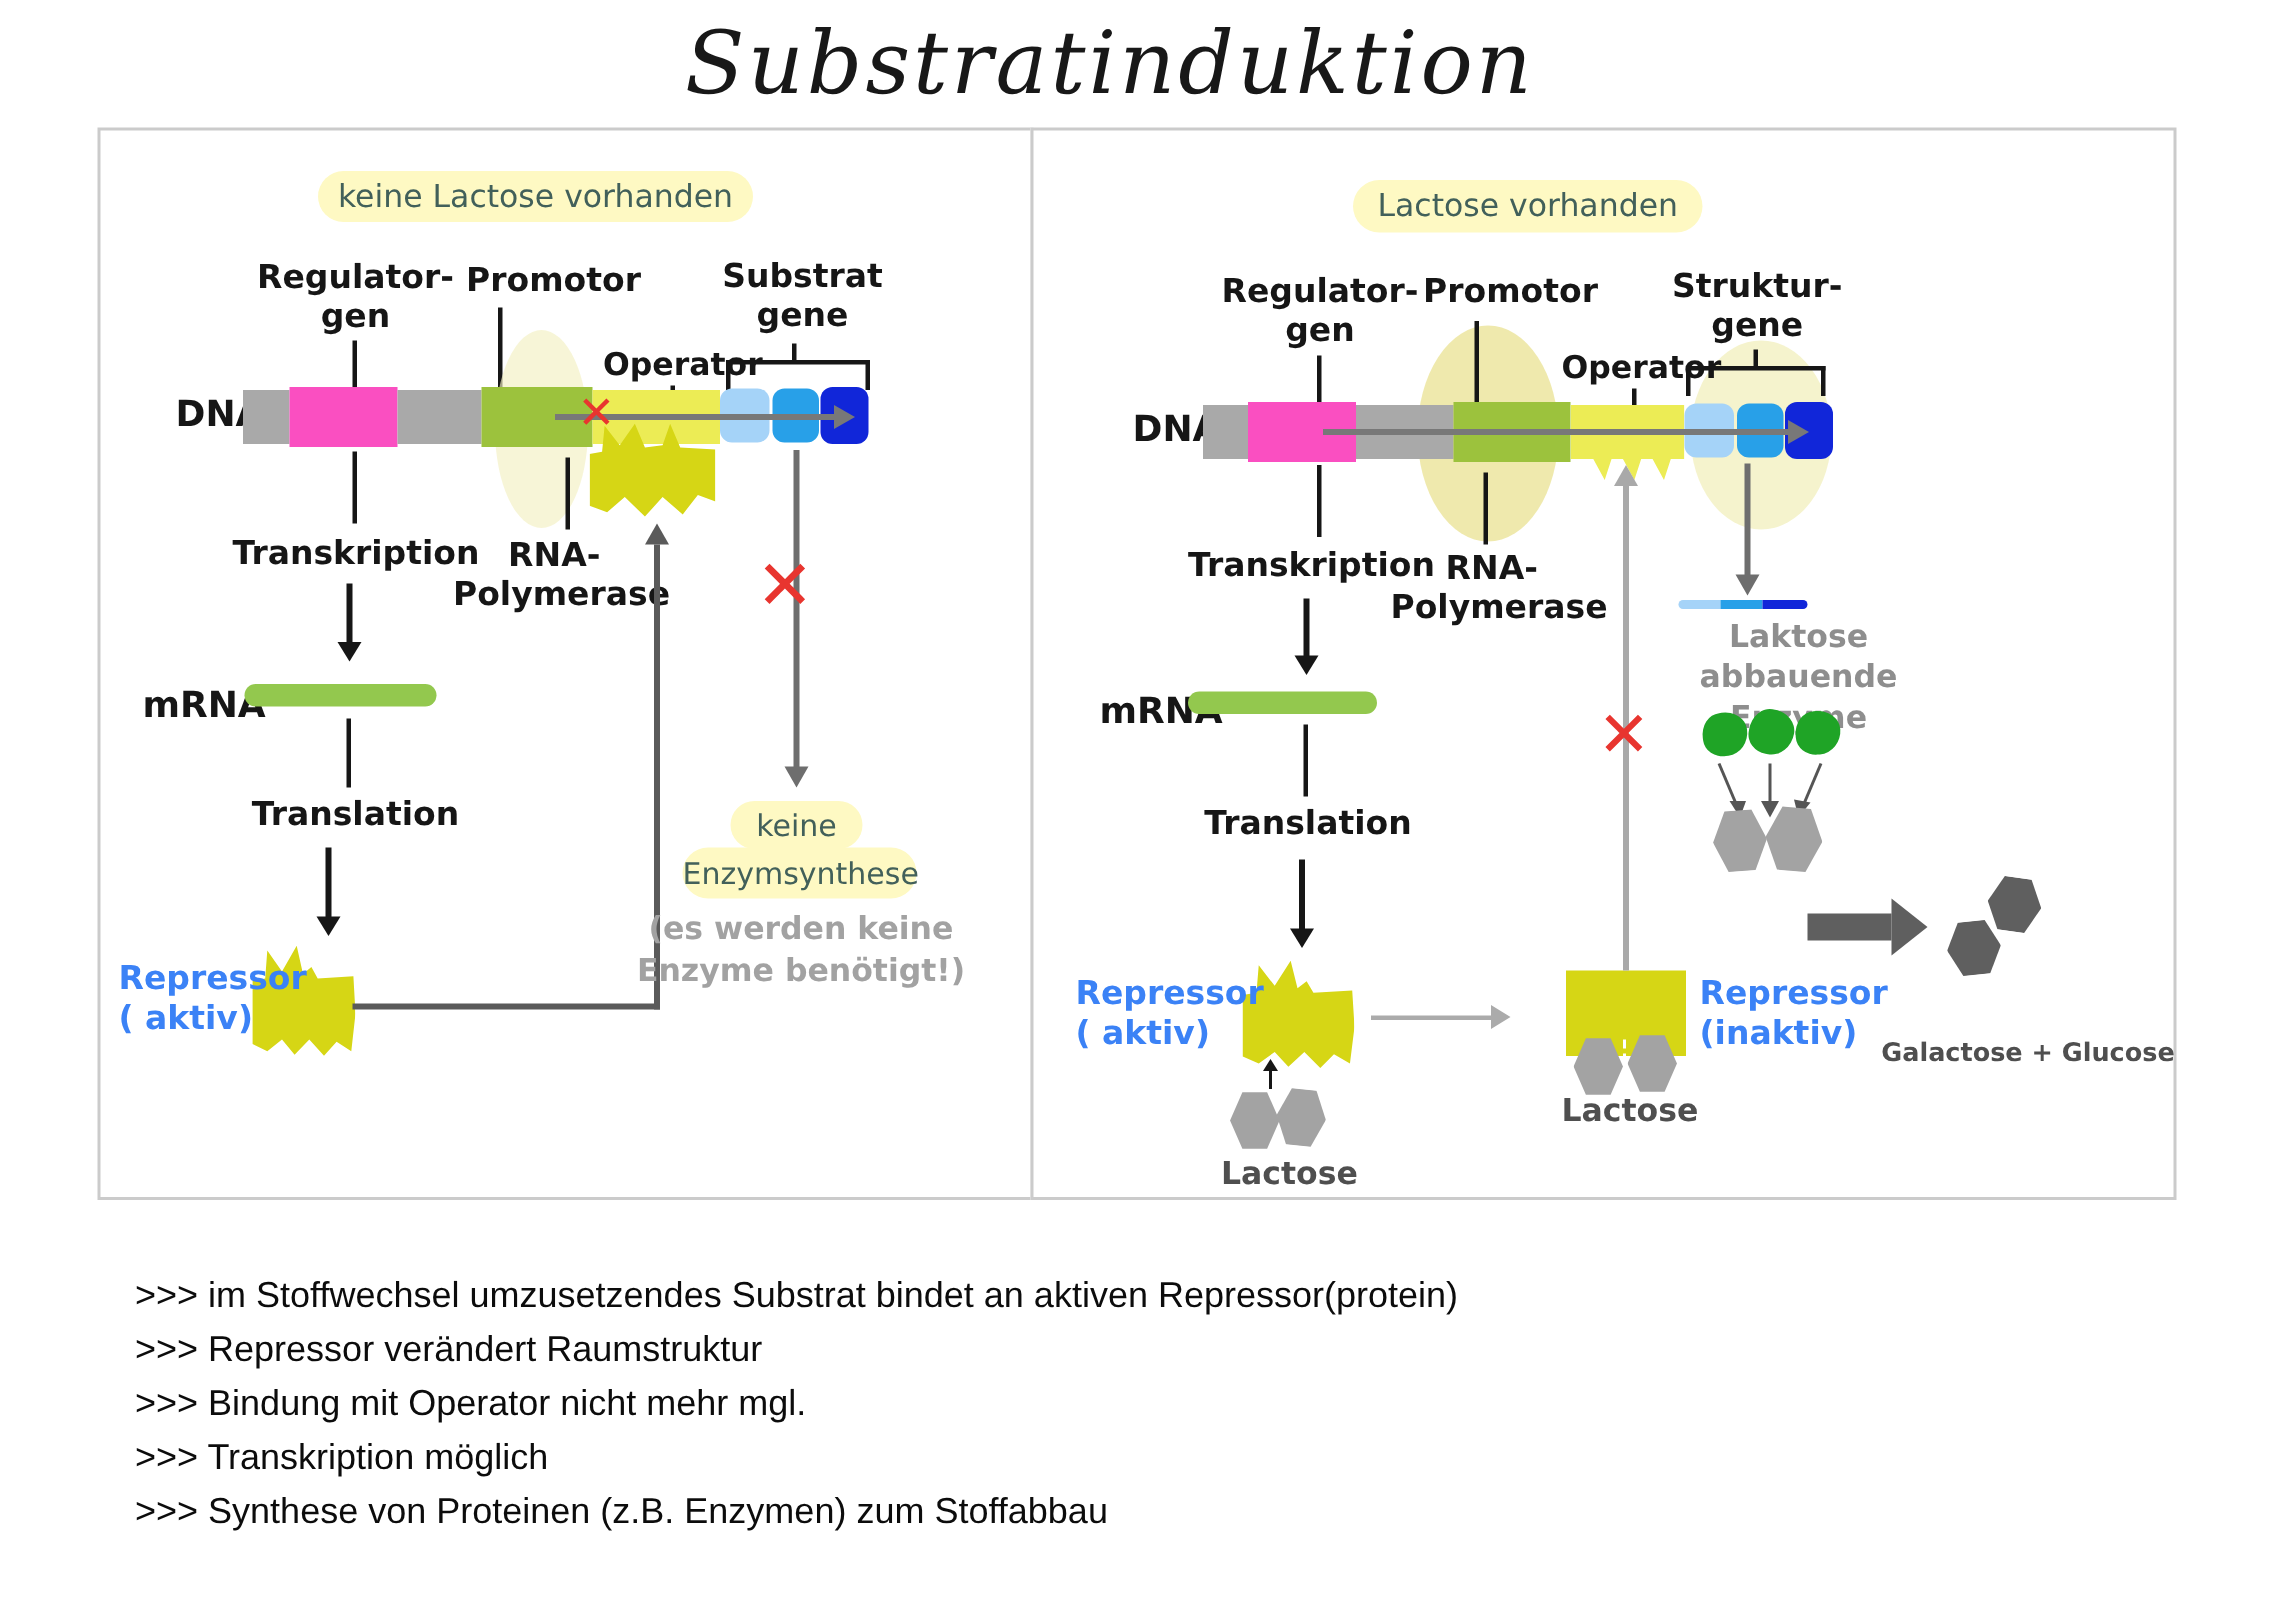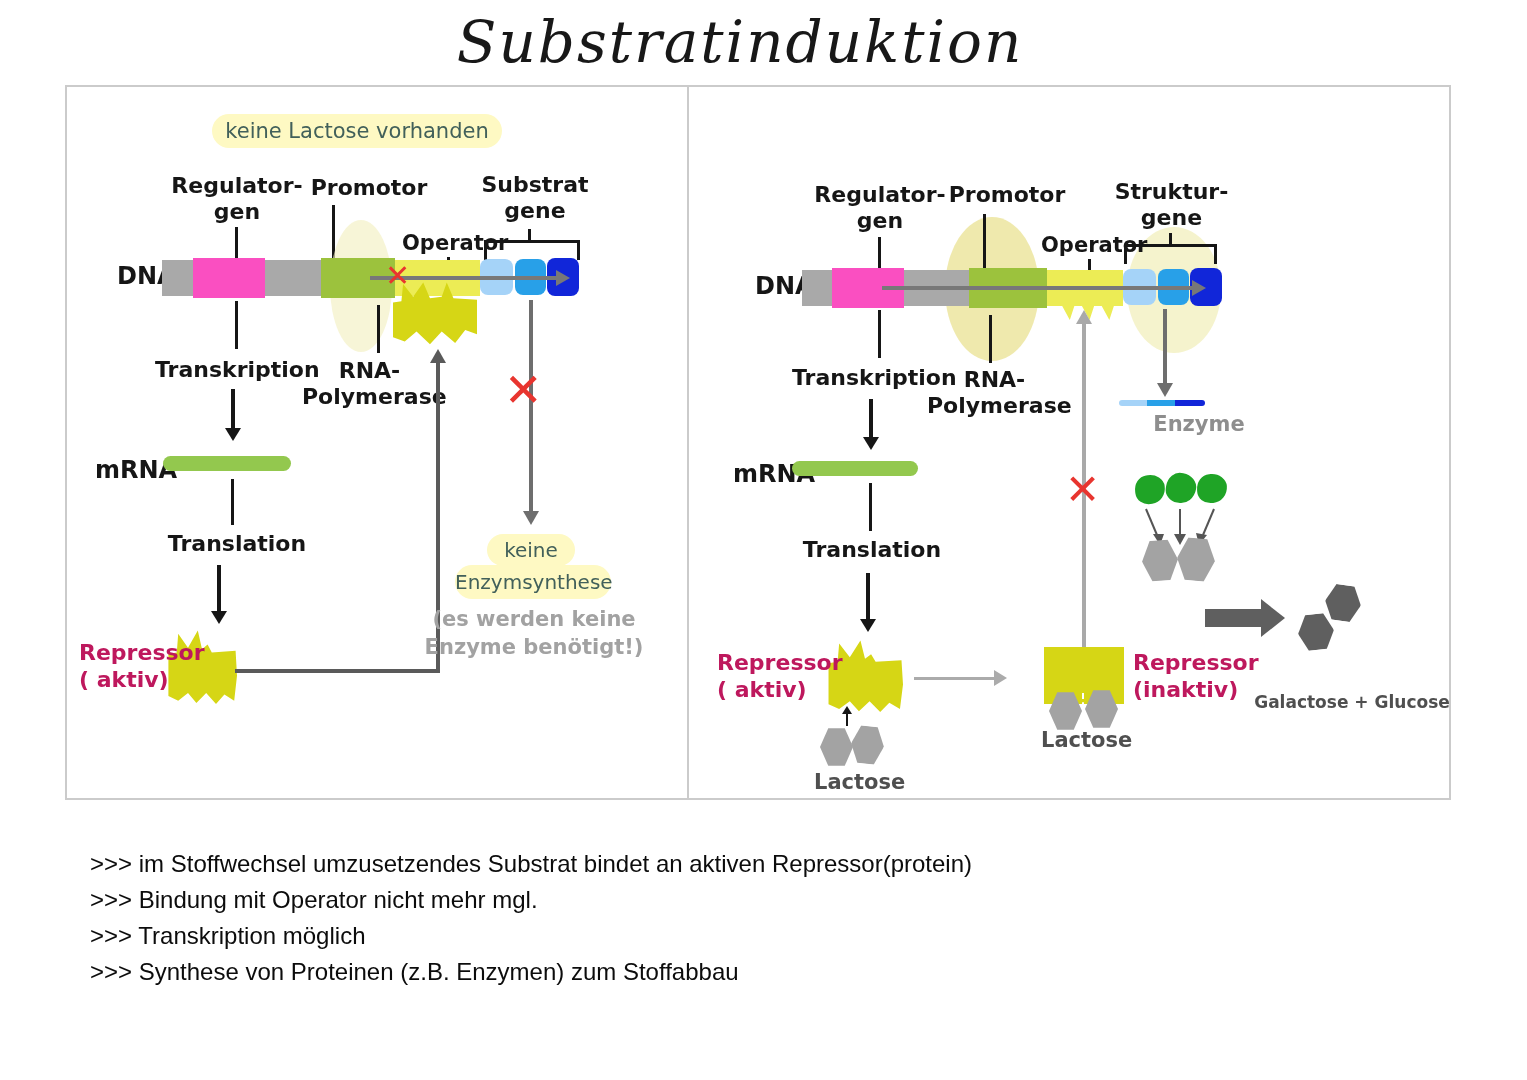--- a/index.html
+++ b/index.html
@@ -4,21 +4,21 @@
 <style>
   html,body{margin:0;padding:0;background:#fff;}
   .page{position:relative;width:1527px;height:1080px;background:#ffffff;overflow:hidden;
         font-family:"DejaVu Sans",sans-serif;}
   .abs{position:absolute;}
   .panel{position:absolute;border:2px solid #cbcbcb;background:#fff;}
   .title{position:absolute;font-family:"DejaVu Serif",serif;font-style:italic;
          font-size:58px;color:#181818;text-align:center;letter-spacing:2px;}
   .hw{position:absolute;font-weight:700;color:#161616;font-size:22px;line-height:26px;}
   .ctr{text-align:center;}
-  .hwg{color:#be185d;}
+  .hwg{color:#3b82f6;}
   .hwd{color:#4f4f4f;}
   .badge{position:absolute;background:#fef9c3;color:#42605a;font-weight:400;
          text-align:center;border-radius:18px;font-size:21px;}
   .seg{position:absolute;height:36px;}
   .vline,.hline{position:absolute;}
   .tri{position:absolute;width:0;height:0;}
   .hex{position:absolute;clip-path:polygon(25% 3%,75% 3%,100% 50%,75% 97%,25% 97%,0% 50%);}
   .blob-bound{clip-path:polygon(0 30%,10% 28%,12% 4%,24% 22%,36% 2%,44% 24%,58% 22%,64% 2%,72% 24%,100% 26%,100% 74%,86% 68%,74% 86%,58% 70%,44% 88%,28% 70%,14% 84%,0 78%);}
   .blob-active{clip-path:polygon(2% 32%,14% 30%,16% 6%,30% 24%,44% 2%,50% 26%,58% 20%,64% 30%,98% 28%,100% 60%,96% 92%,82% 84%,70% 96%,56% 82%,42% 95%,30% 82%,16% 92%,2% 86%);}
   .zigzag{clip-path:polygon(0 0,100% 0,100% 72%,88% 72%,82% 100%,72% 72%,62% 72%,56% 100%,46% 72%,36% 72%,30% 100%,20% 72%,0 72%);}
@@ -114,20 +114,21 @@
     <div class="badge" style="left:420px;top:447px;width:88px;height:32px;line-height:32px;font-size:20px;">keine</div>
     <div class="badge" style="left:388px;top:478px;width:156px;height:34px;line-height:34px;font-size:20px;">Enzymsynthese</div>
     <div class="hw ctr" style="left:352px;top:518px;width:230px;color:#a2a2a2;font-size:21px;line-height:28px;">
       <div>(es werden keine</div>
       <div>Enzyme benötigt!)</div>
     </div>
   </div>
 
   <div class="panel" style="left:687px;top:85px;width:760px;height:711px;">
 
+    <div class="badge" style="left:213px;top:33px;width:233px;height:35px;line-height:35px;">Lactose vorhanden</div>
 
     <div class="hw ctr" style="left:121px;top:95px;width:140px;">
       <div>Regulator-</div>
       <div>gen</div>
     </div>
     <div class="vline" style="left:189px;top:150px;width:3px;height:33px;background:#161616;"></div>
 
     <div class="hw ctr" style="left:258px;top:95px;width:120px;">Promotor</div>
 
     <div class="ellipse" style="left:256px;top:130px;width:94px;height:144px;background:rgba(234,226,145,0.75);"></div>
@@ -208,20 +209,21 @@
     <div class="redx" style="left:376px;top:382px;font-size:42px;">✕</div>
 
     <div class="vline" style="left:474px;top:222px;width:4px;height:76px;background:#6e6e6e;"></div>
     <div class="tri" style="left:468px;top:296px;border-left:8px solid transparent;border-right:8px solid transparent;border-top:14px solid #6e6e6e;"></div>
 
     <div class="abs" style="left:430px;top:313px;width:28px;height:6px;background:#a5d3f8;border-radius:3px 0 0 3px;"></div>
     <div class="abs" style="left:458px;top:313px;width:28px;height:6px;background:#28a0e8;"></div>
     <div class="abs" style="left:486px;top:313px;width:30px;height:6px;background:#1126d9;border-radius:0 3px 3px 0;"></div>
 
     <div class="hw ctr" style="left:415px;top:324px;width:190px;color:#8e8e8e;font-size:21px;line-height:27px;">
+      <div>Laktose abbauende</div>
       <div>Enzyme</div>
     </div>
 
     <div class="gblob" style="left:446px;top:388px;width:30px;height:29px;transform:rotate(-8deg);"></div>
     <div class="gblob" style="left:477px;top:386px;width:30px;height:30px;transform:rotate(10deg);"></div>
     <div class="gblob" style="left:508px;top:387px;width:30px;height:29px;transform:rotate(-4deg);"></div>
 
     <svg class="abs" style="left:447px;top:420px;" width="88" height="44" viewBox="0 0 88 44">
       <line x1="10" y1="2" x2="21" y2="28" stroke="#555" stroke-width="2"></line>
       <polygon points="24,38 17,27 28,27" fill="#555"></polygon>
@@ -236,18 +238,19 @@
 
     <div class="abs" style="left:516px;top:522px;width:56px;height:18px;background:#5f5f5f;"></div>
     <div class="tri" style="left:572px;top:512px;border-top:19px solid transparent;border-bottom:19px solid transparent;border-left:24px solid #5f5f5f;"></div>
     <div class="hex" style="left:636px;top:497px;width:36px;height:38px;background:#5f5f5f;transform:rotate(8deg);"></div>
     <div class="hex" style="left:609px;top:526px;width:36px;height:38px;background:#5f5f5f;transform:rotate(-6deg);"></div>
     <div class="hw hwd ctr" style="left:563px;top:574px;width:200px;font-size:17px;margin-top:28px;">Galactose + Glucose</div>
   </div>
 
   <div class="notes" style="left:90px;top:846px;width:1320px;">
     <div>&gt;&gt;&gt; im Stoffwechsel umzusetzendes Substrat bindet an aktiven Repressor(protein)</div>
+    <div>&gt;&gt;&gt; Repressor verändert Raumstruktur</div>
     <div>&gt;&gt;&gt; Bindung mit Operator nicht mehr mgl.</div>
     <div>&gt;&gt;&gt; Transkription möglich</div>
     <div>&gt;&gt;&gt; Synthese von Proteinen (z.B. Enzymen) zum Stoffabbau</div>
   </div>
 
 </div>
 
 </body></html>

